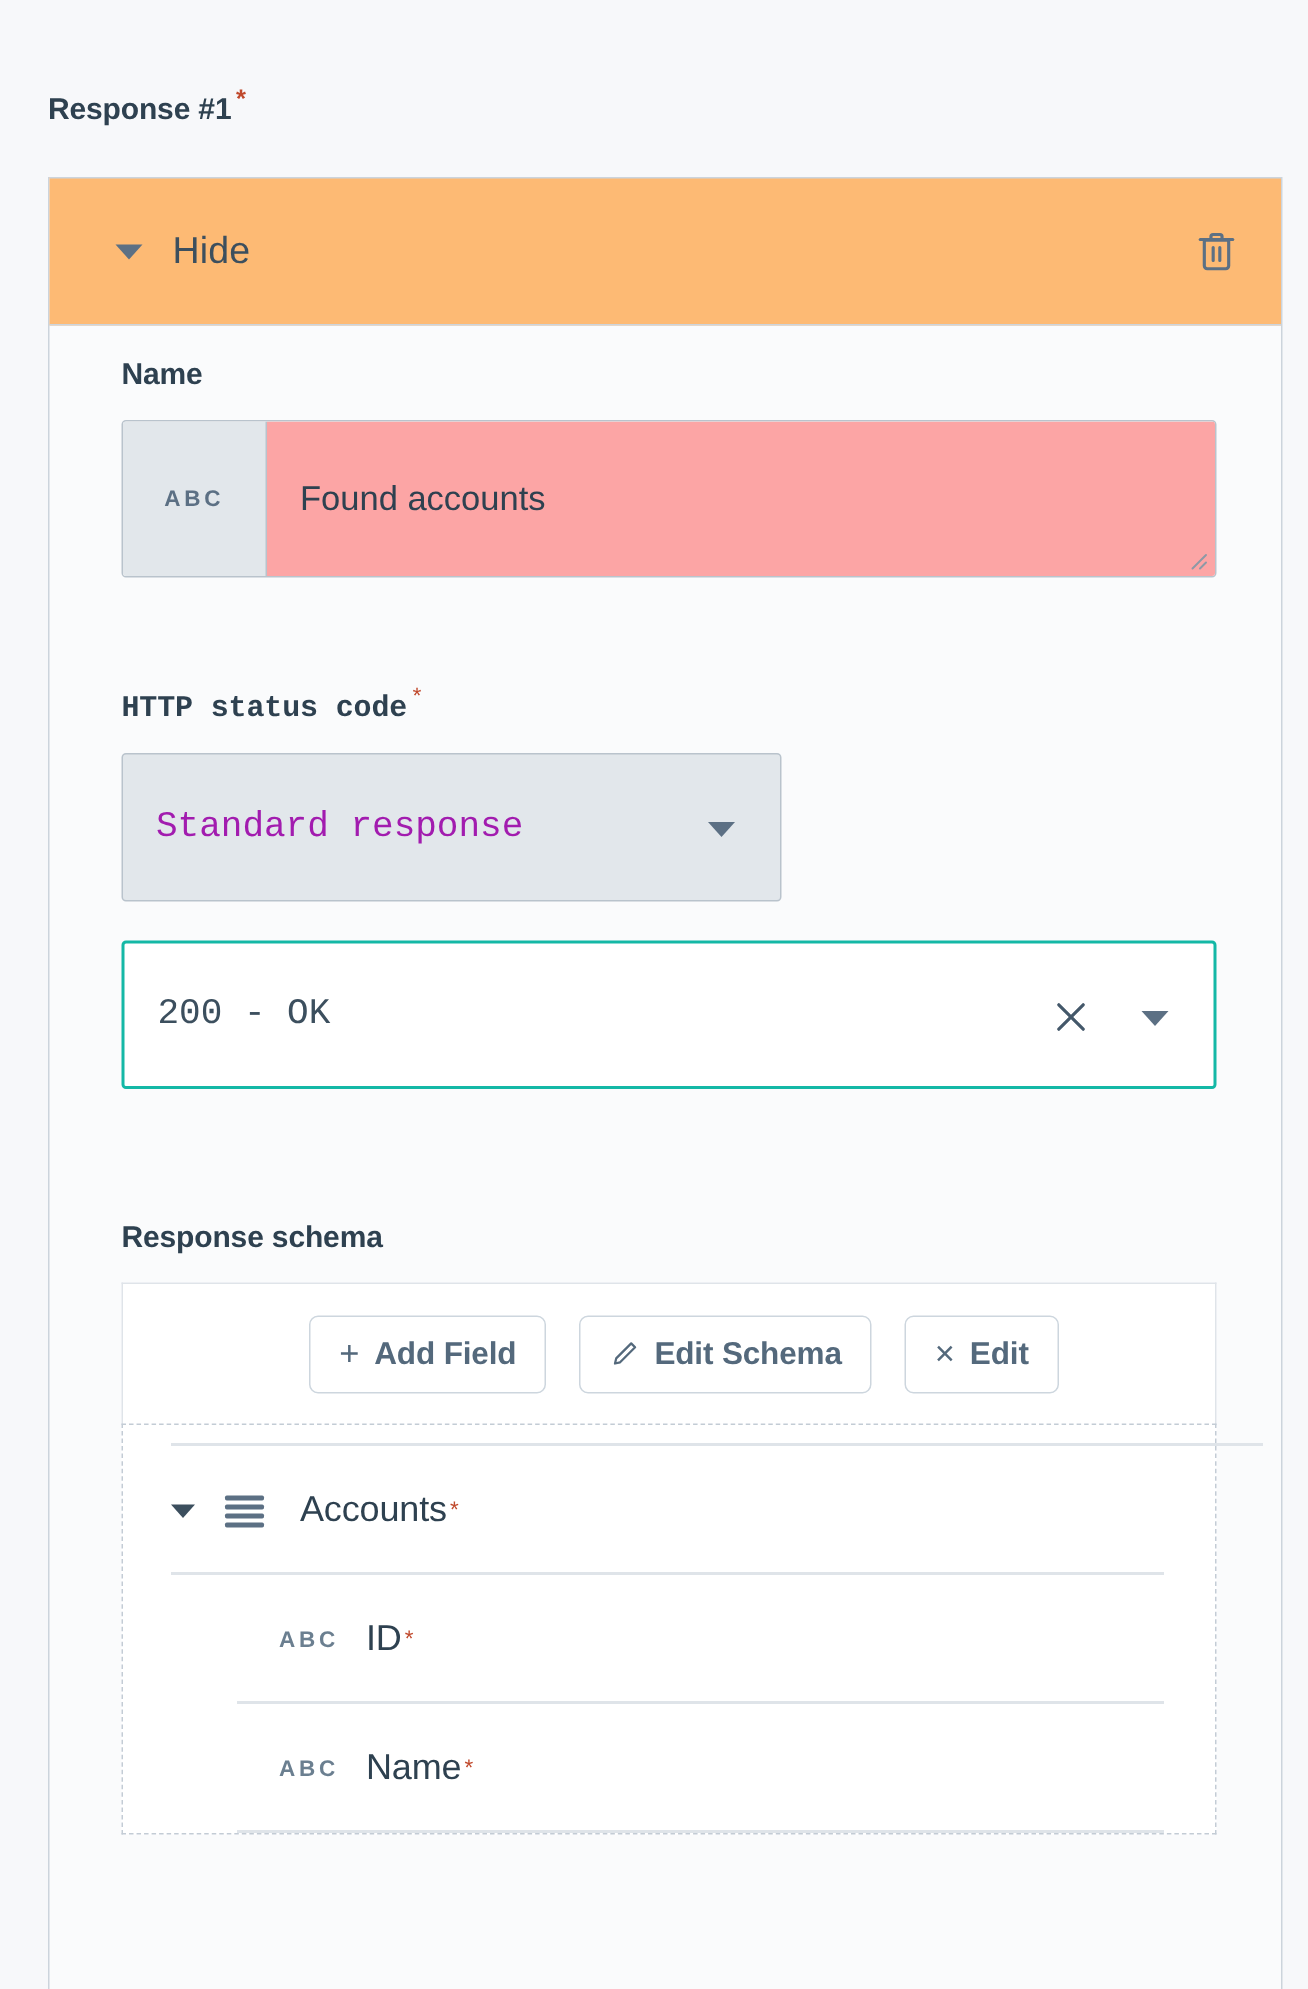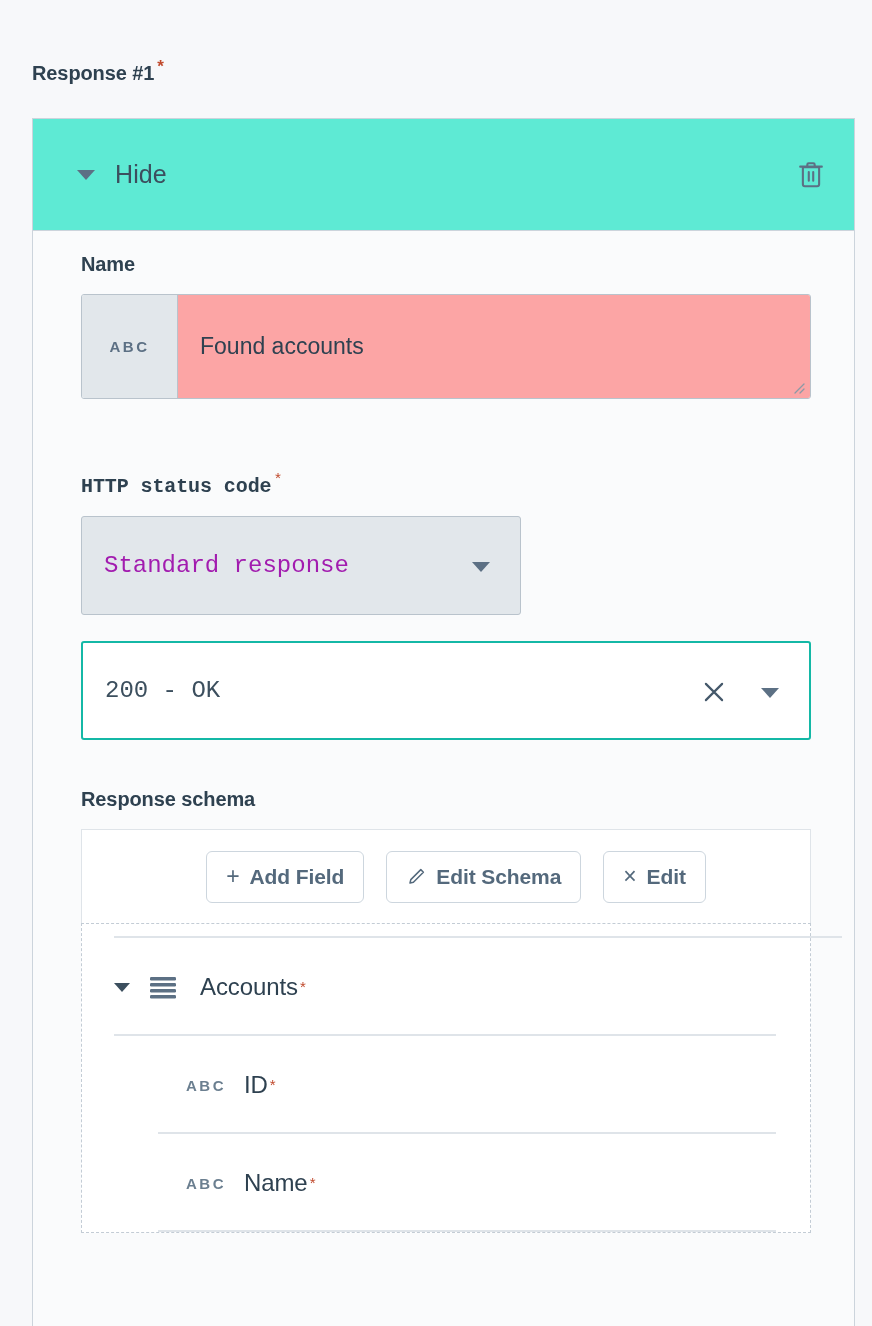--- a/index.html
+++ b/index.html
@@ -48,22 +48,22 @@
     position: absolute;
     left: 32px;
     top: 118px;
     width: 823px;
     height: 1208px;
     background: #fafbfc;
     border-left: 1px solid #ccd4dc;
     border-right: 1px solid #ccd4dc;
   }
   .panel-header {
-    height: 113px;
-    background: #5eead4;
+    height: 99px;
+    background: #fdba74;
     border-top: 1px solid #ccd4dc;
     border-bottom: 1px solid #ccd4dc;
     display: flex;
     align-items: center;
     padding: 0 28px 0 44px;
   }
   .caret-down {
     width: 0; height: 0;
     border-left: 9px solid transparent;
     border-right: 9px solid transparent;
@@ -222,21 +222,21 @@
   
   .schema-tree {
     width: 730px;
     border: 1px dashed #c3ccd5;
     background: #fff;
     padding: 0;
   }
   .tree-row {
     display: flex;
     align-items: center;
-    height: 98px;
+    height: 86px;
     position: relative;
   }
   .tree-row.level0 { padding-left: 32px; }
   .tree-row.level1 { padding-left: 104px; }
   .tree-row .divider {
     position: absolute;
     left: 0; right: 0; bottom: 0;
     height: 2px;
     background: #dfe4e9;
   }
@@ -322,21 +322,21 @@
         </div>
         <div class="select-white" style="margin-top:26px;">
           <span class="sel-text">200 - OK</span>
           <svg class="clear-x" width="30" height="30" viewBox="0 0 24 24">
             <path d="M5.5 5.5l13 13M18.5 5.5l-13 13" stroke="#44586a" stroke-width="1.7" stroke-linecap="round"></path>
           </svg>
           <span class="tri"></span>
         </div>
       </div>
 
-      <div class="field" style="margin-top:48px;">
+      <div class="field" style="margin-top:88px;">
         <div class="field-label">Response schema</div>
 
         <div class="schema-toolbar">
           <button class="btn">
             <span class="glyph">+</span>
             <span>Add Field</span>
           </button>
           <button class="btn">
             <svg width="20" height="20" viewBox="0 0 20 20">
               <path d="M14.8 2.6l2.6 2.6-10 10-3.4.8.8-3.4 10-10z" stroke="#54697c" stroke-width="1.5" fill="none" stroke-linejoin="round"></path>

